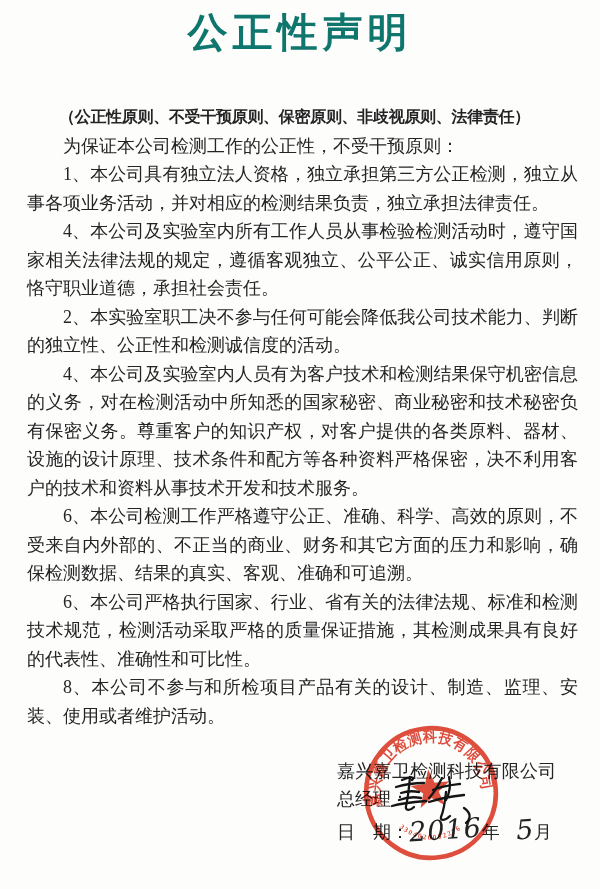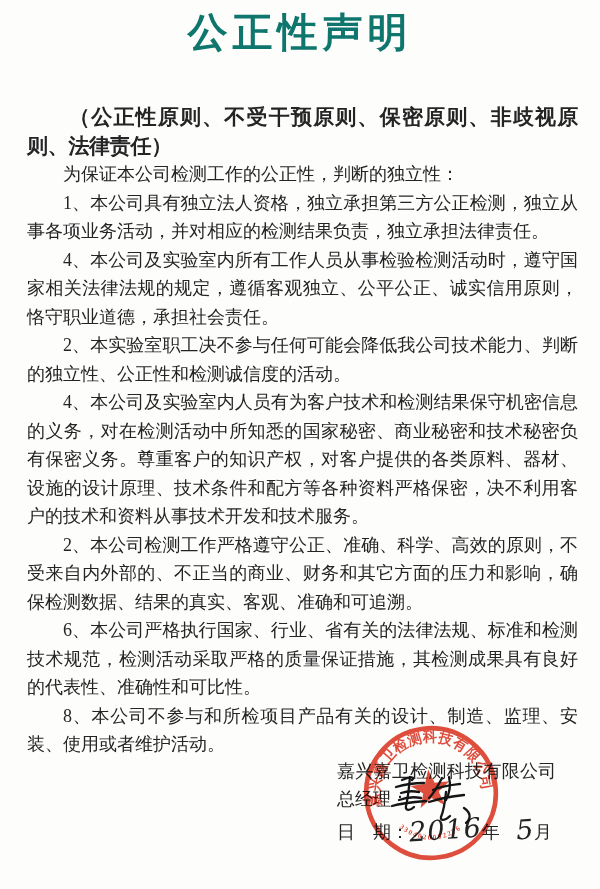--- a/index.html
+++ b/index.html
@@ -21,21 +21,21 @@
     color: #0f766e;
   }
 
   .bodytext {
     position: absolute; left: 27px; top: 103px; width: 551px;
     font-size: 18px; line-height: 28.5px;
     text-align: justify;
     color: #242424;
   }
   .bodytext p { margin: 0; text-indent: 2em; }
-  .principles { font-weight: bold; font-size: 21px; letter-spacing: -0.3px; }
+  .principles { font-weight: bold; font-size: 16px; letter-spacing: -0.3px; }
 
   .footer {
     position: absolute; left: 337px; top: 757px; width: 250px;
     font-size: 18px; line-height: 28px;
     color: #242424;
   }
   .footer .company { letter-spacing: 0.3px; white-space: nowrap; }
   .footer .signer-line { margin-top: 0; height: 30px; }
   .footer .date-line { margin-top: 0px; white-space: nowrap; }
   .hw {
@@ -64,26 +64,26 @@
 </style>
 </head>
 <body>
 
 <div class="page">
 
   <div class="title">公正性声明</div>
 
   <div class="bodytext">
     <p class="principles">（公正性原则、不受干预原则、保密原则、非歧视原则、法律责任）</p>
-    <p>为保证本公司检测工作的公正性，判断的独立性：</p>
+    <p>为保证本公司检测工作的公正性，不受干预原则：</p>
     <p>1、本公司具有独立法人资格，独立承担第三方公正检测，独立从事各项业务活动，并对相应的检测结果负责，独立承担法律责任。</p>
     <p>4、本公司及实验室内所有工作人员从事检验检测活动时，遵守国家相关法律法规的规定，遵循客观独立、公平公正、诚实信用原则，恪守职业道德，承担社会责任。</p>
     <p>2、本实验室职工决不参与任何可能会降低我公司技术能力、判断的独立性、公正性和检测诚信度的活动。</p>
     <p>4、本公司及实验室内人员有为客户技术和检测结果保守机密信息的义务，对在检测活动中所知悉的国家秘密、商业秘密和技术秘密负有保密义务。尊重客户的知识产权，对客户提供的各类原料、器材、设施的设计原理、技术条件和配方等各种资料严格保密，决不利用客户的技术和资料从事技术开发和技术服务。</p>
-    <p>2、本公司检测工作严格遵守公正、准确、科学、高效的原则，不受来自内外部的、不正当的商业、财务和其它方面的压力和影响，确保检测数据、结果的真实、客观、准确和可追溯。</p>
+    <p>6、本公司检测工作严格遵守公正、准确、科学、高效的原则，不受来自内外部的、不正当的商业、财务和其它方面的压力和影响，确保检测数据、结果的真实、客观、准确和可追溯。</p>
     <p>6、本公司严格执行国家、行业、省有关的法律法规、标准和检测技术规范，检测活动采取严格的质量保证措施，其检测成果具有良好的代表性、准确性和可比性。</p>
     <p>8、本公司不参与和所检项目产品有关的设计、制造、监理、安装、使用或者维护活动。</p>
   </div>
 
   <div class="footer">
     <div class="company">嘉兴嘉卫检测科技有限公司</div>
     <div class="signer-line">
       <span>总经理：</span>
     </div>
     <div class="date-line">

